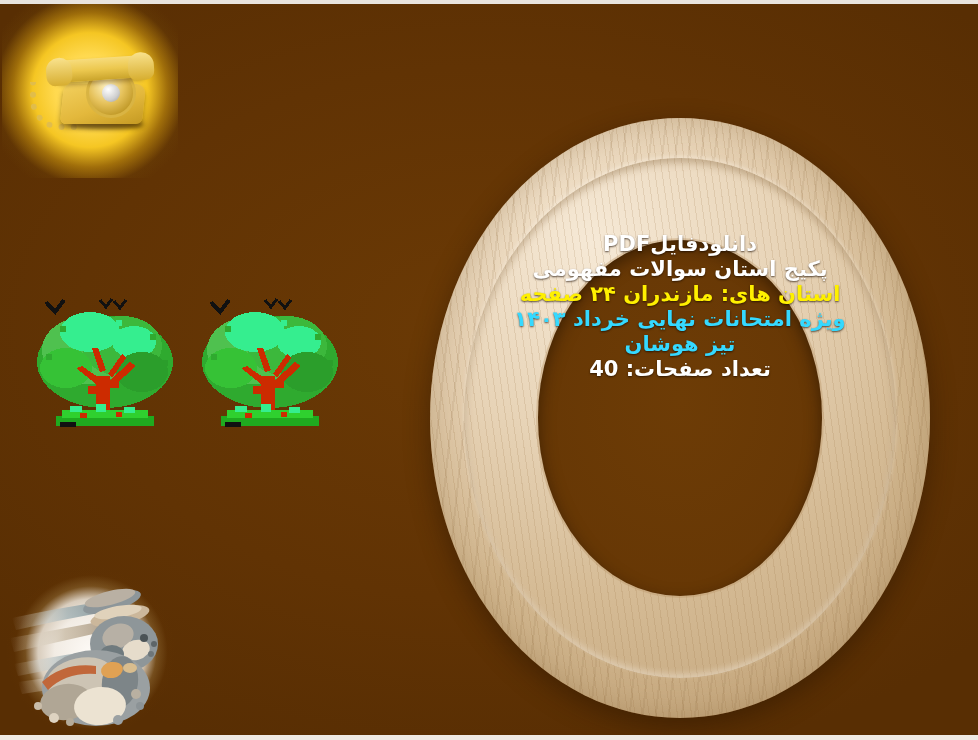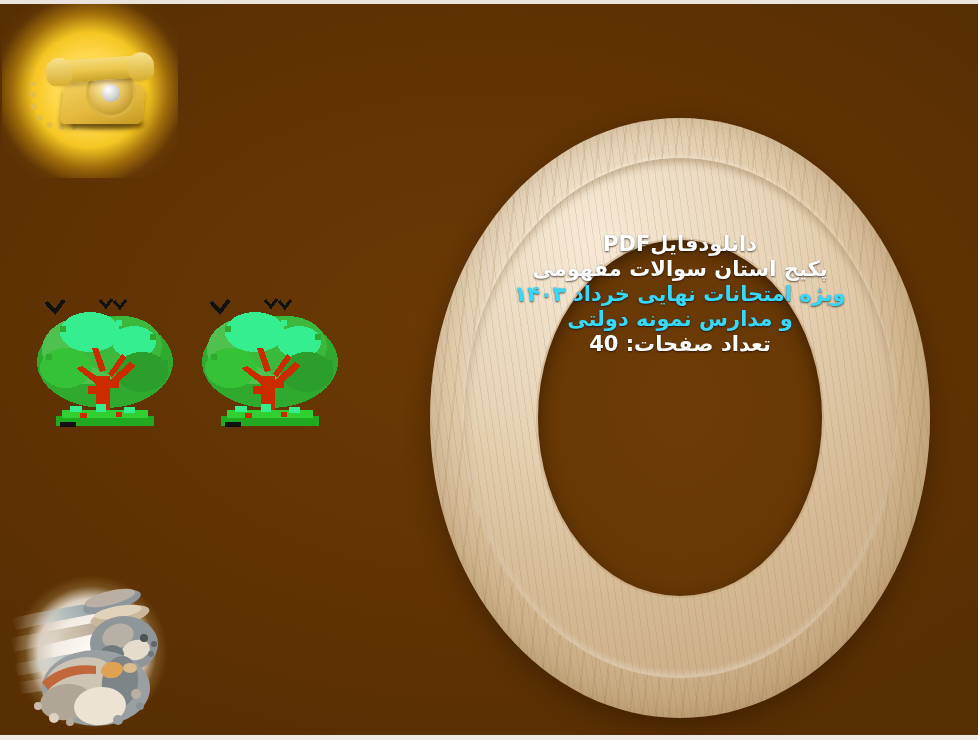--- a/index.html
+++ b/index.html
@@ -423,18 +423,19 @@
     <div class="ring-outer">
       <div class="ring-groove">
         <div class="ring-inner"></div>
       </div>
     </div>
   </div>
 
   <div class="text-stack">
     <span class="tline c-white">دانلودفایلPDF</span>
     <span class="tline c-white">پکیج استان سوالات مفهومی</span>
+    <span class="tline c-yellow">استان  های: مازندران ۲۴ صفحه</span>
     <span class="tline c-cyan">ویژه امتحانات نهایی خرداد ۱۴۰۳</span>
-    <span class="tline c-cyan">و مدارس نمونه دولتی</span>
+    <span class="tline c-cyan">تیز هوشان</span>
     <span class="tline c-white">تعداد صفحات: 40</span>
   </div>
 
 </div>
 
 </body></html>

